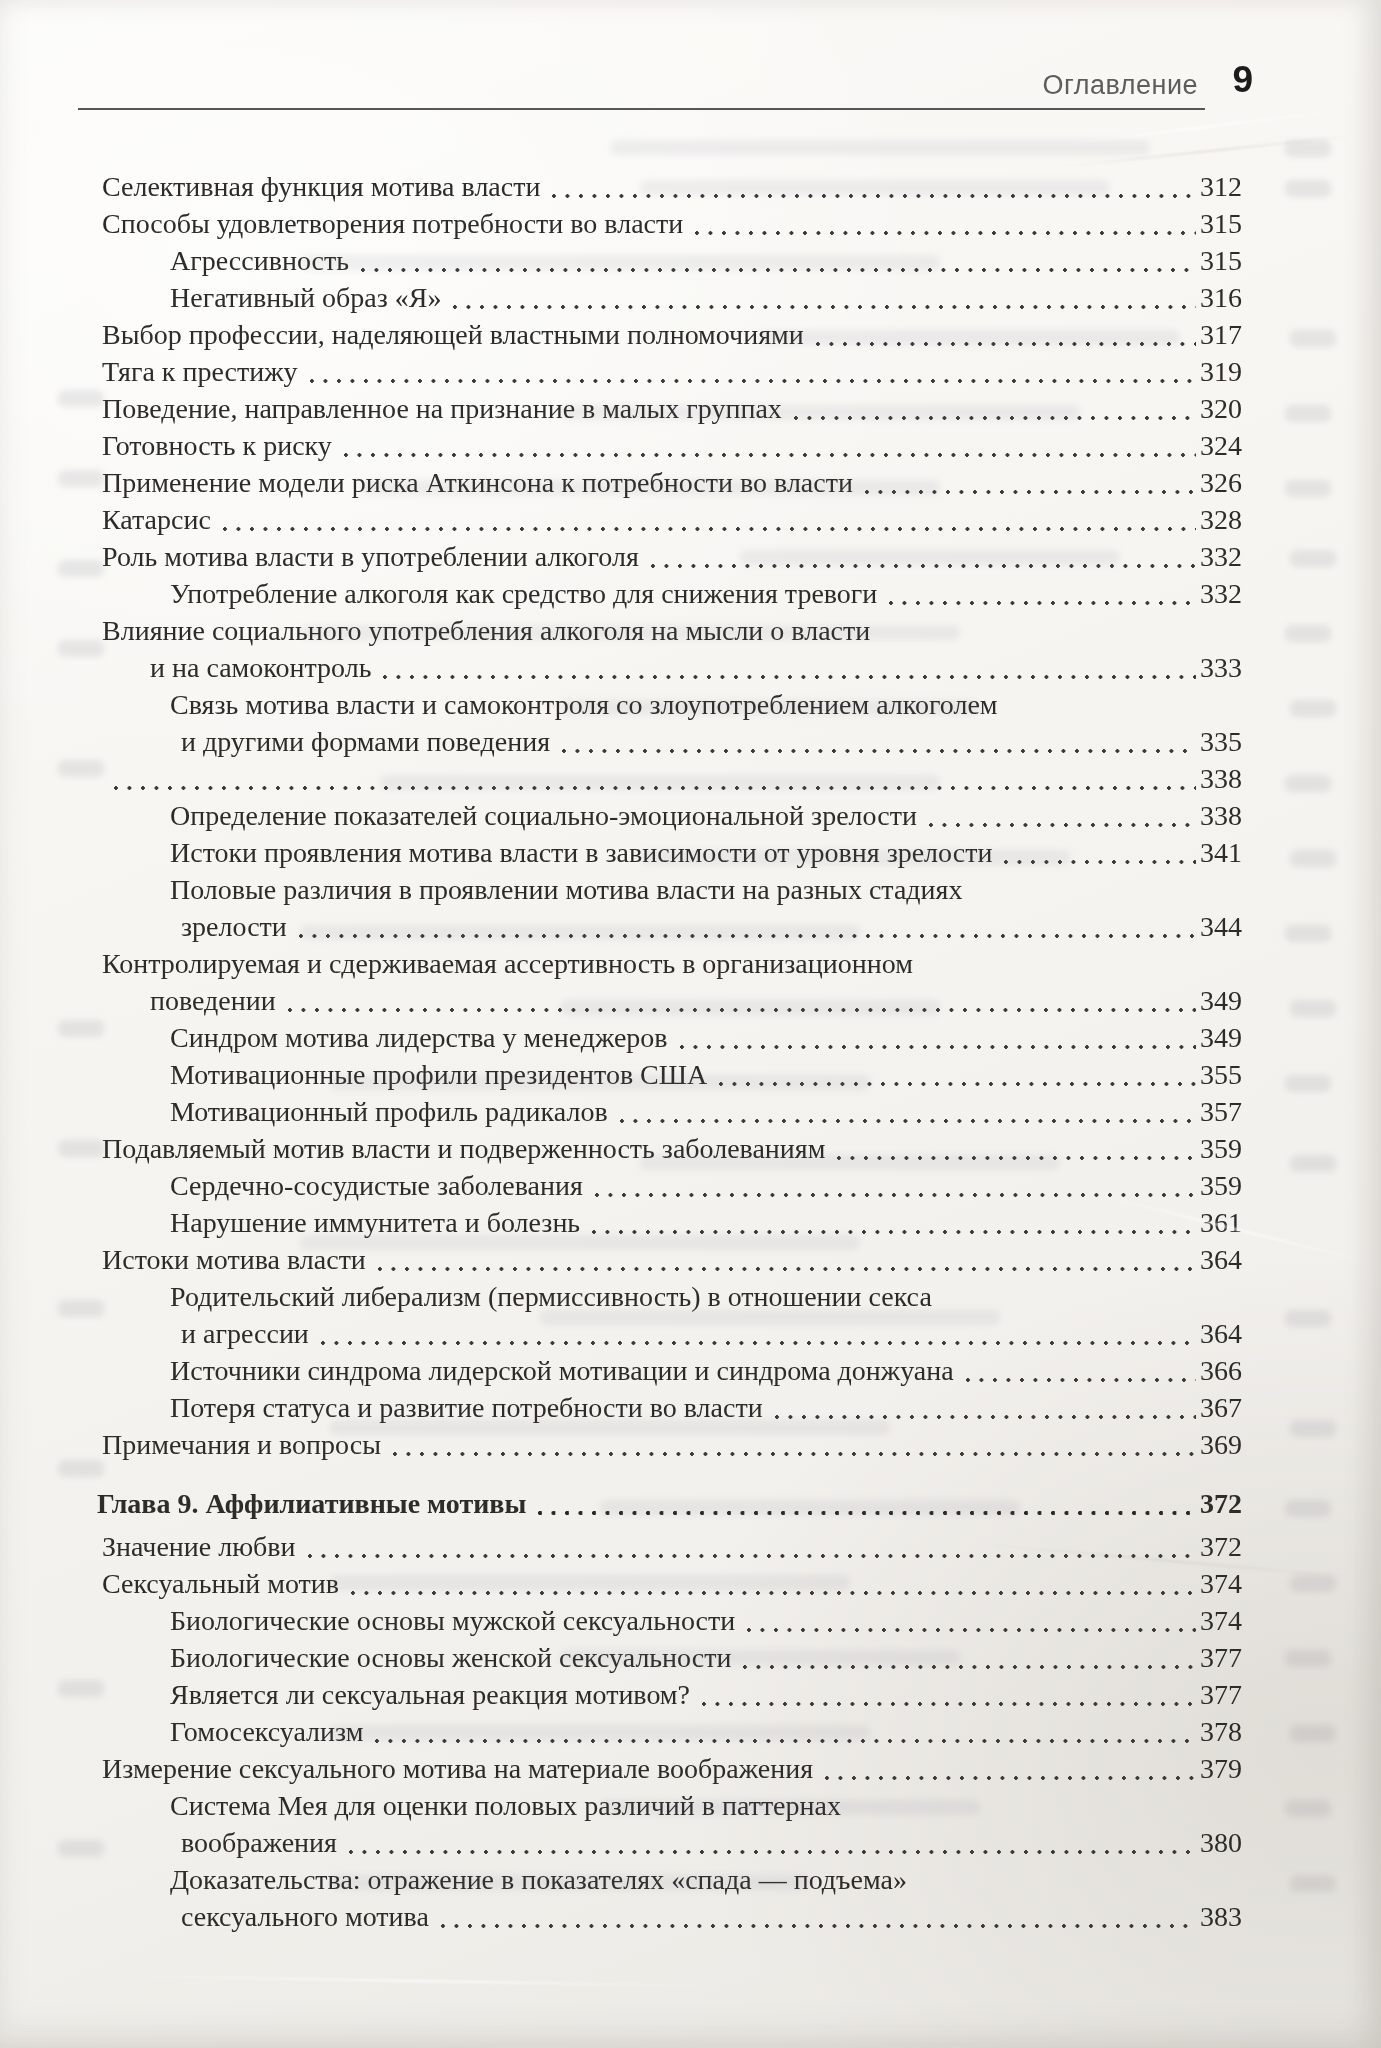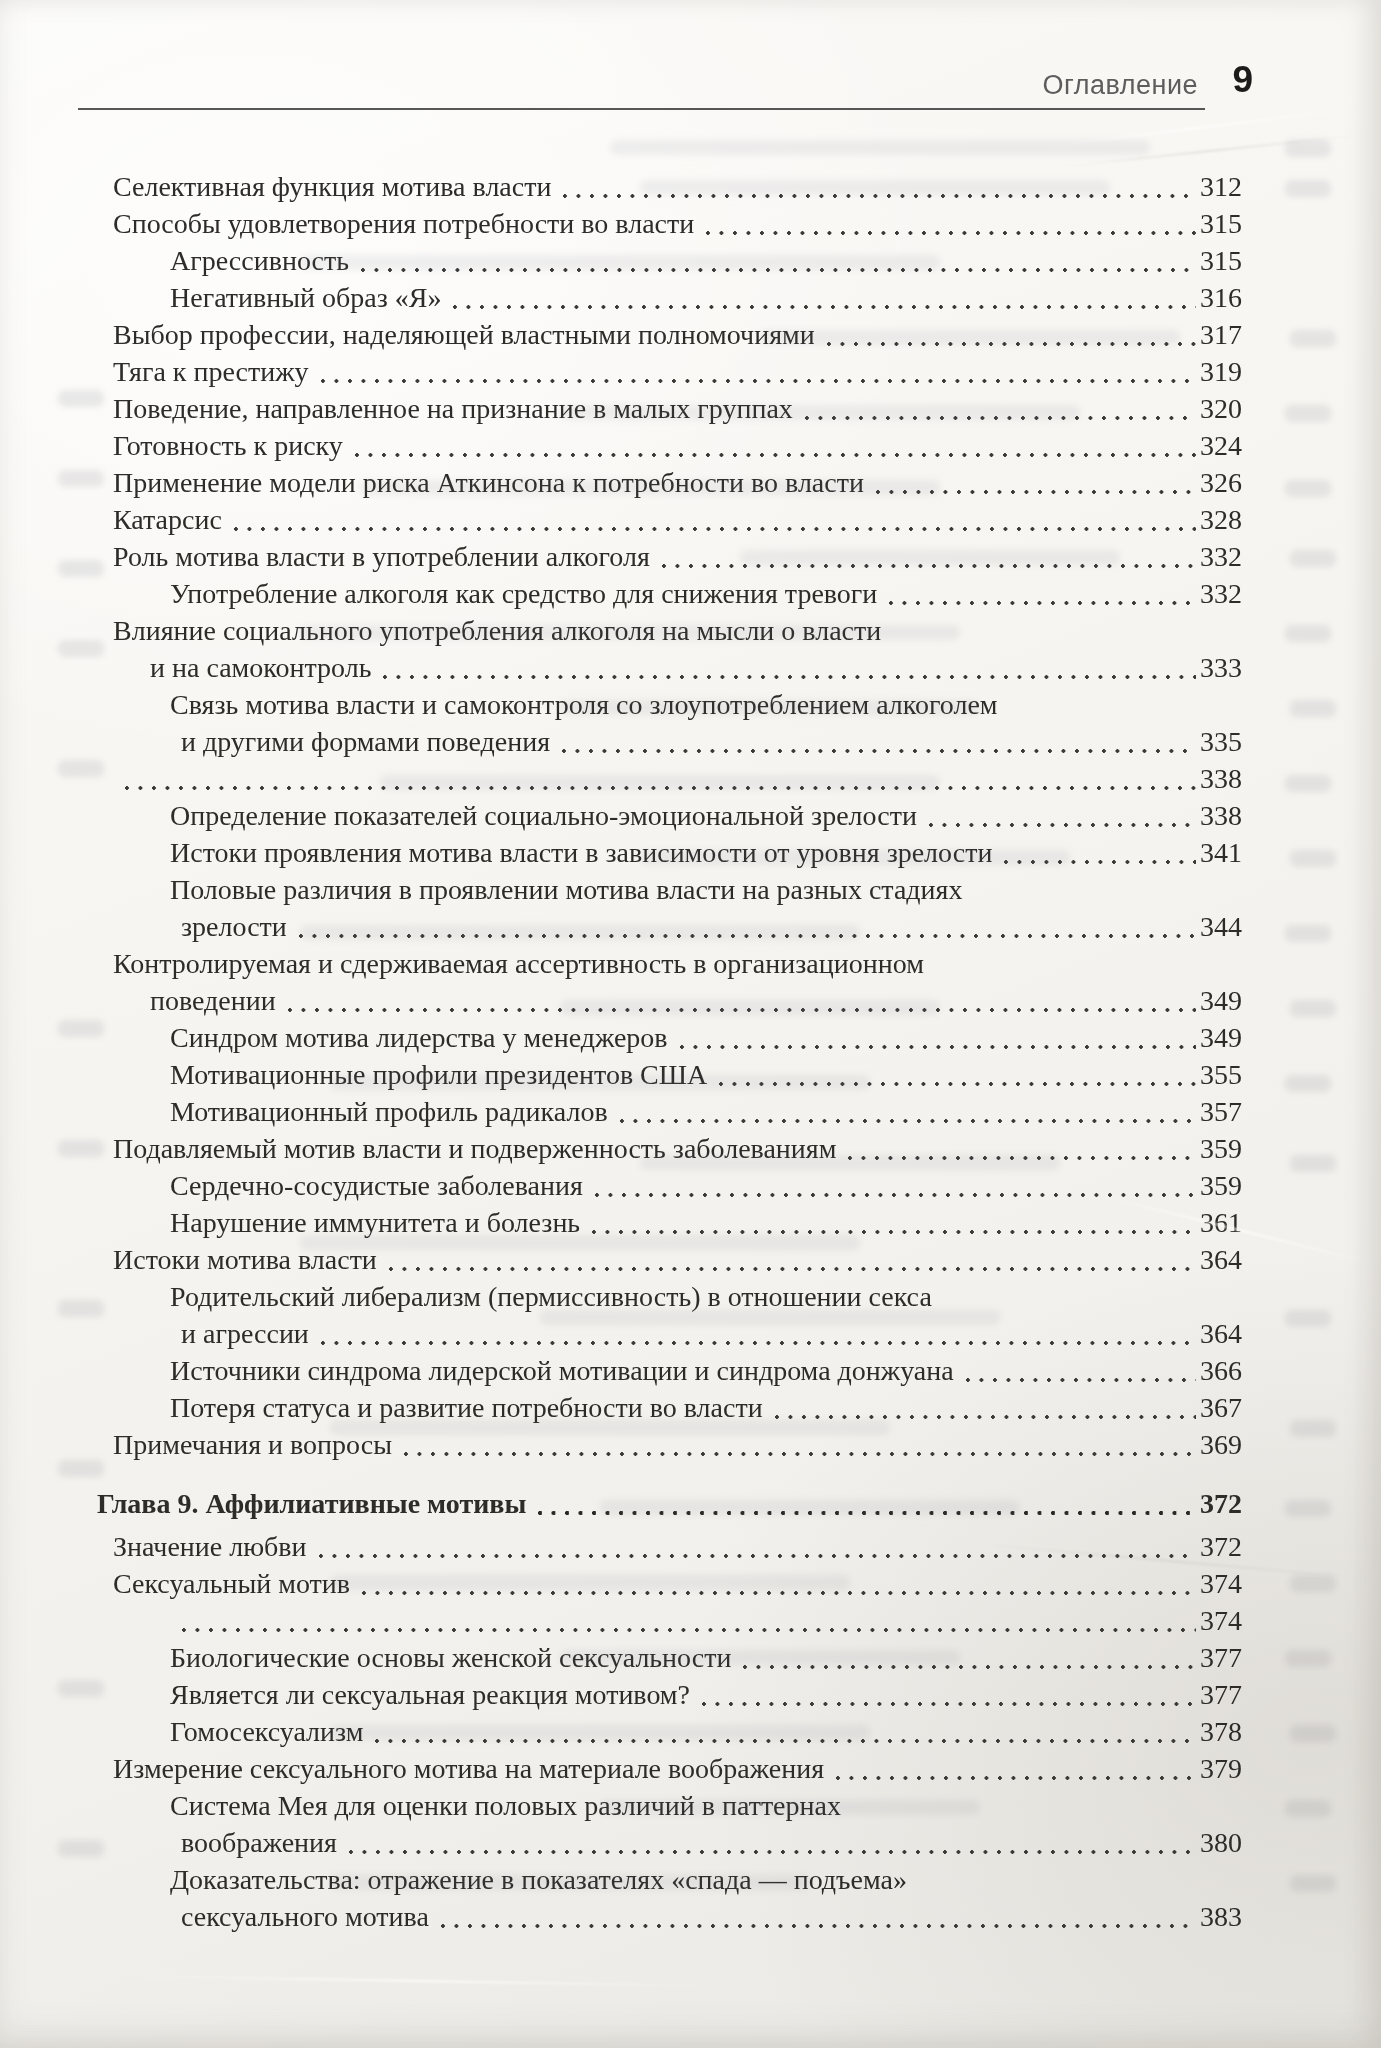--- a/index.html
+++ b/index.html
@@ -42,21 +42,21 @@
     position:absolute;top:108px;left:78px;width:1127px;height:2px;
     background:var(--rule);opacity:.85;
   }
   
   .toc{
     position:absolute;left:97px;top:168px;width:1161px;
     font-size:28px;line-height:37px;
   }
   .line{display:flex;align-items:baseline;white-space:nowrap;}
   .line .t{flex:0 0 auto;}
-  .lvl1{margin-left:16px;}
+  .lvl1{margin-left:5px;}
   .lvl2{margin-left:73px;}
   .cont.lvl1{margin-left:53px;}
   .cont.lvl2{margin-left:84px;}
   .dots{
     flex:1 1 auto;
     align-self:flex-end;
     height:10px;
     margin:0 4px 5px 12px;
     background-image:radial-gradient(circle at 2px 6px,#3c3a37 1.7px,rgba(0,0,0,0) 1.9px);
     background-size:13.5px 10px;
@@ -334,20 +334,21 @@
       </div>
       <div class="entry">
         <div class="line lvl1">
           <span class="t">Сексуальный мотив</span>
           <span class="dots"></span>
           <span class="pg">374</span>
         </div>
       </div>
       <div class="entry">
         <div class="line lvl2">
+          <span class="t">Биологические основы мужской сексуальности</span>
           <span class="dots"></span>
           <span class="pg">374</span>
         </div>
       </div>
       <div class="entry">
         <div class="line lvl2">
           <span class="t">Биологические основы женской сексуальности</span>
           <span class="dots"></span>
           <span class="pg">377</span>
         </div>

